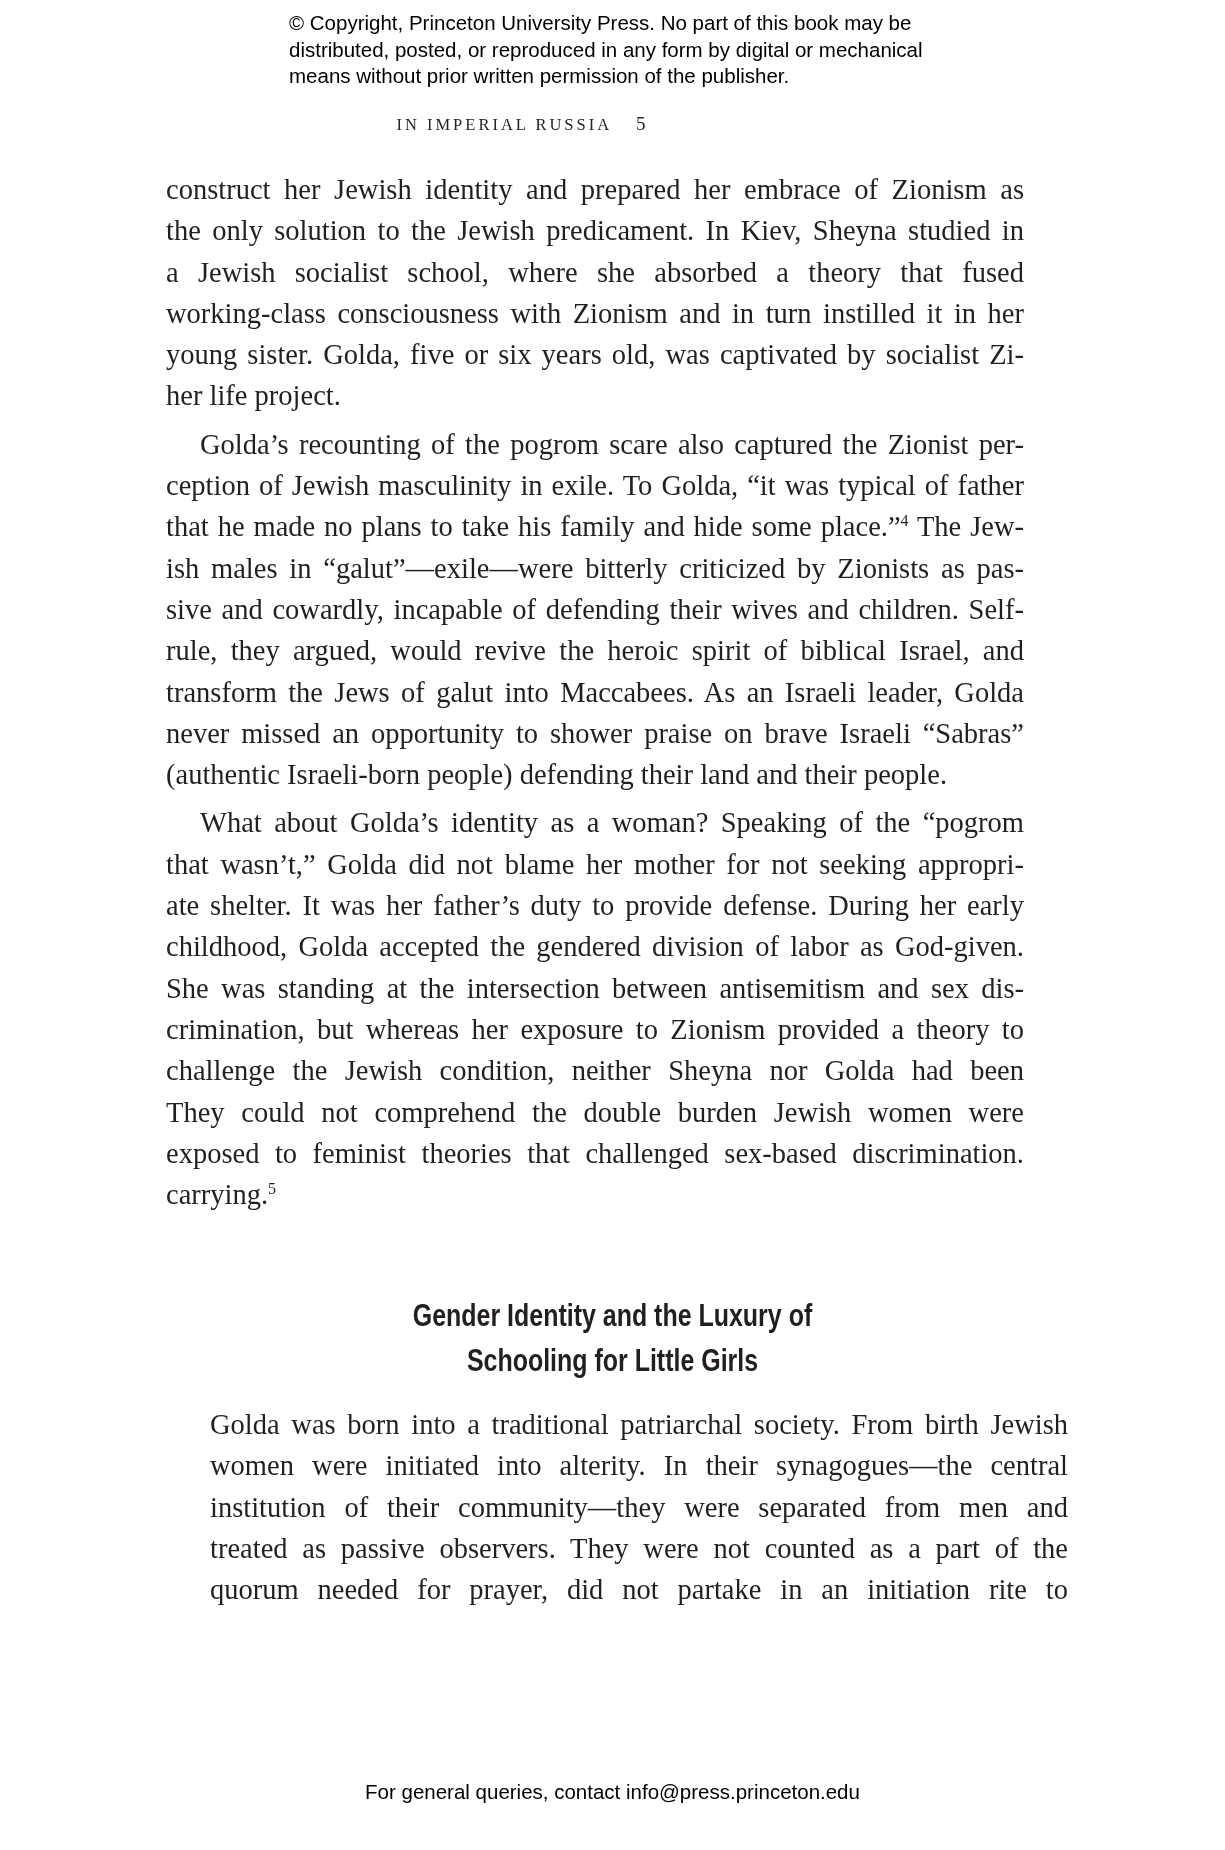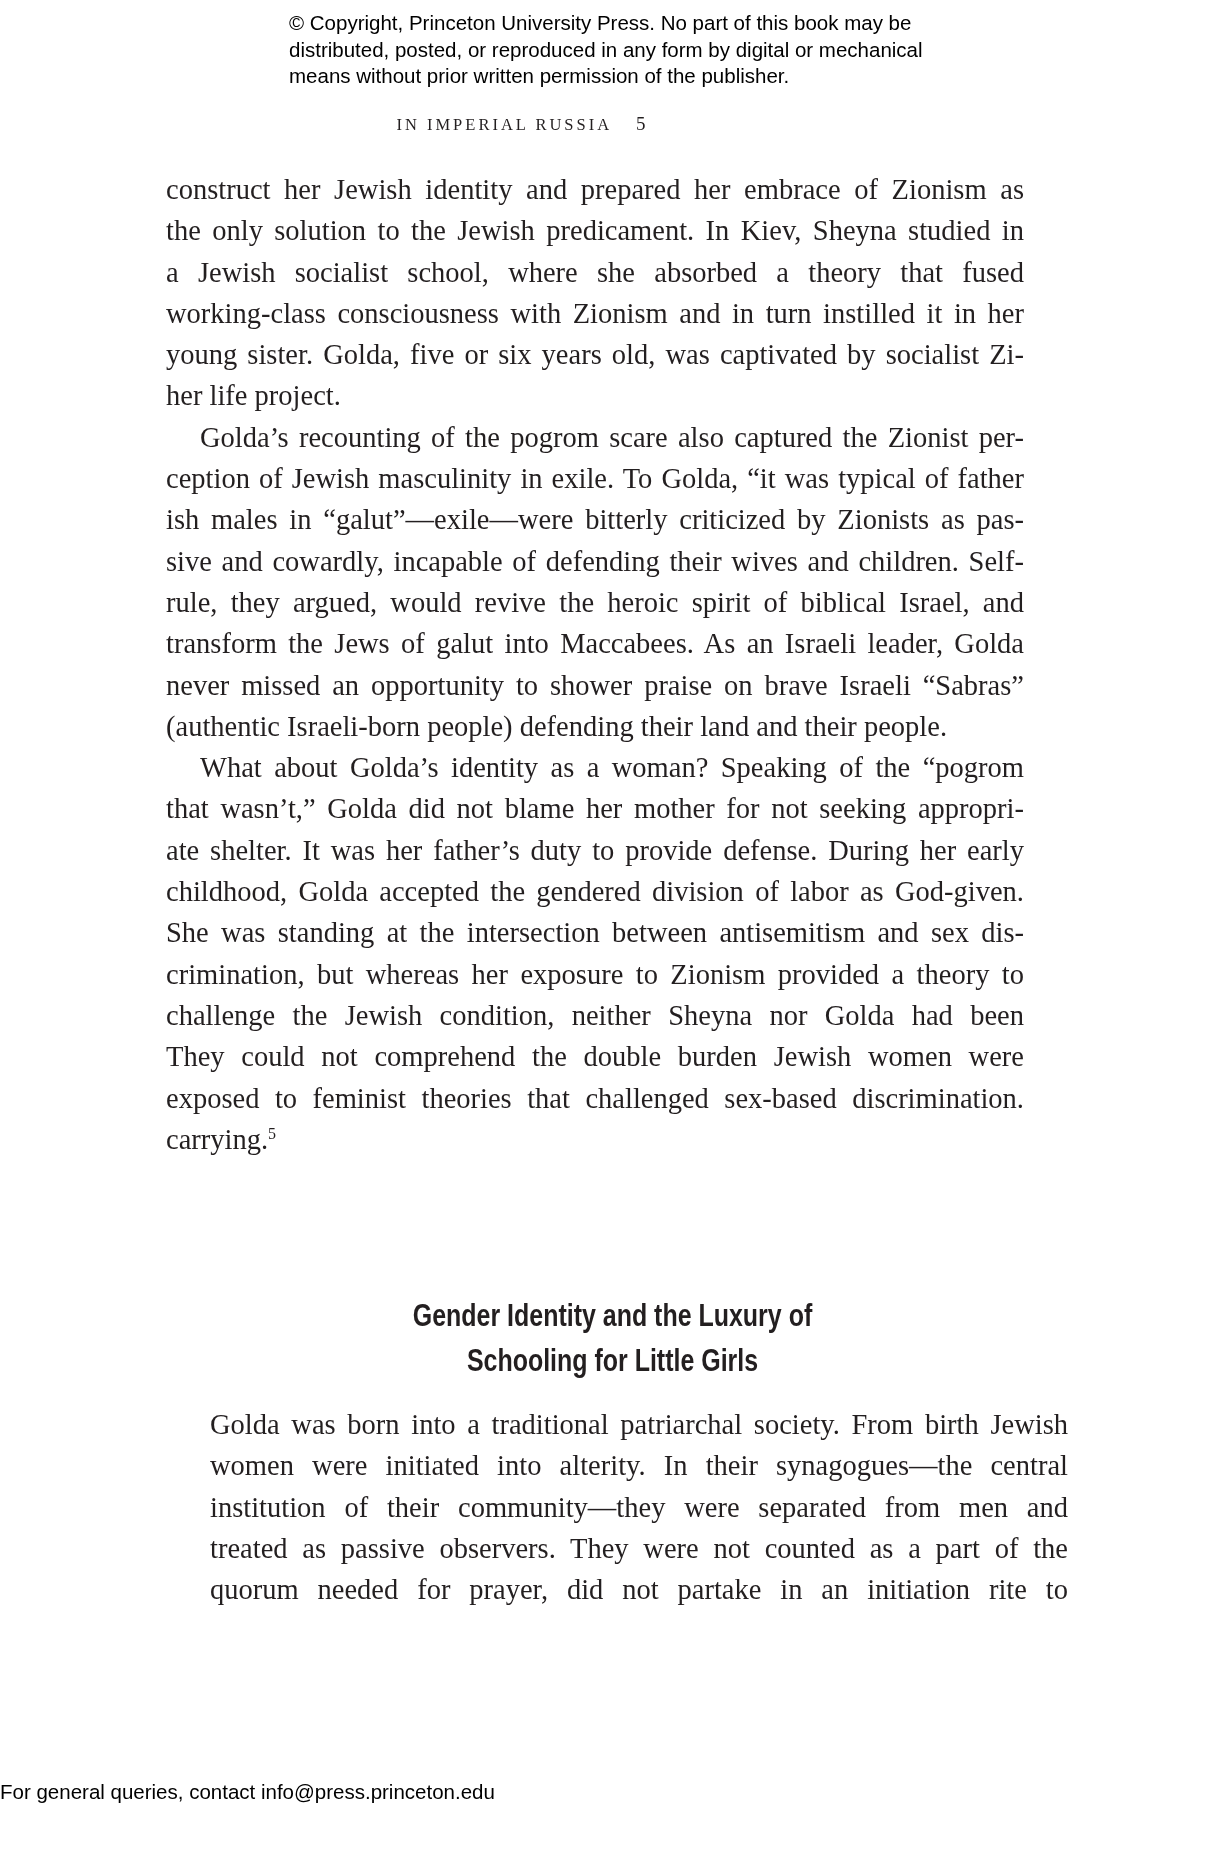--- a/index.html
+++ b/index.html
@@ -13,29 +13,29 @@
     position:absolute; left:0; width:1042px; top:113px; text-align:center;
     font-family:"Liberation Serif", serif; font-size:16.5px; letter-spacing:3px; color:#231f20;
   }
   .running-head .folio { margin-left:24px; letter-spacing:0; font-size:19px; }
   .body-text {
     position:absolute; left:166px; width:858px;
     font-family:"Liberation Serif", serif; font-size:28.5px; line-height:41.3px; color:#231f20;
   }
   .line { display:block; white-space:nowrap; text-align:justify; text-align-last:justify; height:41.3px; }
   .line.last { text-align-last:left; }
-  .indent { padding-left:34px; }
+  .indent { padding-left:34px;margin-top:7px; }
   sup { font-size:16px; line-height:0; vertical-align:super; }
   .section-heading {
     position:absolute; left:0; width:1225px; top:1293px; text-align:center;
     font-family:"Liberation Sans", sans-serif; font-weight:bold; font-size:32px; line-height:45px;
     color:#231f20; transform:scaleX(0.78); transform-origin:center;
   }
   .footer {
-    position:absolute; left:0; width:1225px; top:1780px; text-align:left;
+    position:absolute; left:0; width:1225px; top:1780px; text-align:center;
     font-family:"Liberation Sans", sans-serif; font-size:20.5px; color:#000;
   }
 </style>
 </head>
 <body>
 
 <div class="copyright">
   <div>© Copyright, Princeton University Press. No part of this book may be</div>
   <div>distributed, posted, or reproduced in any form by digital or mechanical</div>
   <div>means without prior written permission of the publisher.</div>
@@ -52,20 +52,21 @@
     <span class="line">the only solution to the Jewish predicament. In Kiev, Sheyna studied in</span>
     <span class="line">a Jewish socialist school, where she absorbed a theory that fused</span>
     <span class="line">working-class consciousness with Zionism and in turn instilled it in her</span>
     <span class="line">young sister. Golda, five or six years old, was captivated by socialist Zi-</span>
     <span class="line last">her life project.</span>
   </div>
 
   <div>
     <span class="line indent">Golda’s recounting of the pogrom scare also captured the Zionist per-</span>
     <span class="line">ception of Jewish masculinity in exile. To Golda, “it was typical of father</span>
+    <span class="line"><span>that he made no plans to take his family and hide some place.”</span><sup>4</sup><span> The Jew-</span></span>
     <span class="line">ish males in “galut”—exile—were bitterly criticized by Zionists as pas-</span>
     <span class="line">sive and cowardly, incapable of defending their wives and children. Self-</span>
     <span class="line">rule, they argued, would revive the heroic spirit of biblical Israel, and</span>
     <span class="line">transform the Jews of galut into Maccabees. As an Israeli leader, Golda</span>
     <span class="line">never missed an opportunity to shower praise on brave Israeli “Sabras”</span>
     <span class="line last">(authentic Israeli-born people) defending their land and their people.</span>
   </div>
 
   <div>
     <span class="line indent">What about Golda’s identity as a woman? Speaking of the “pogrom</span>

